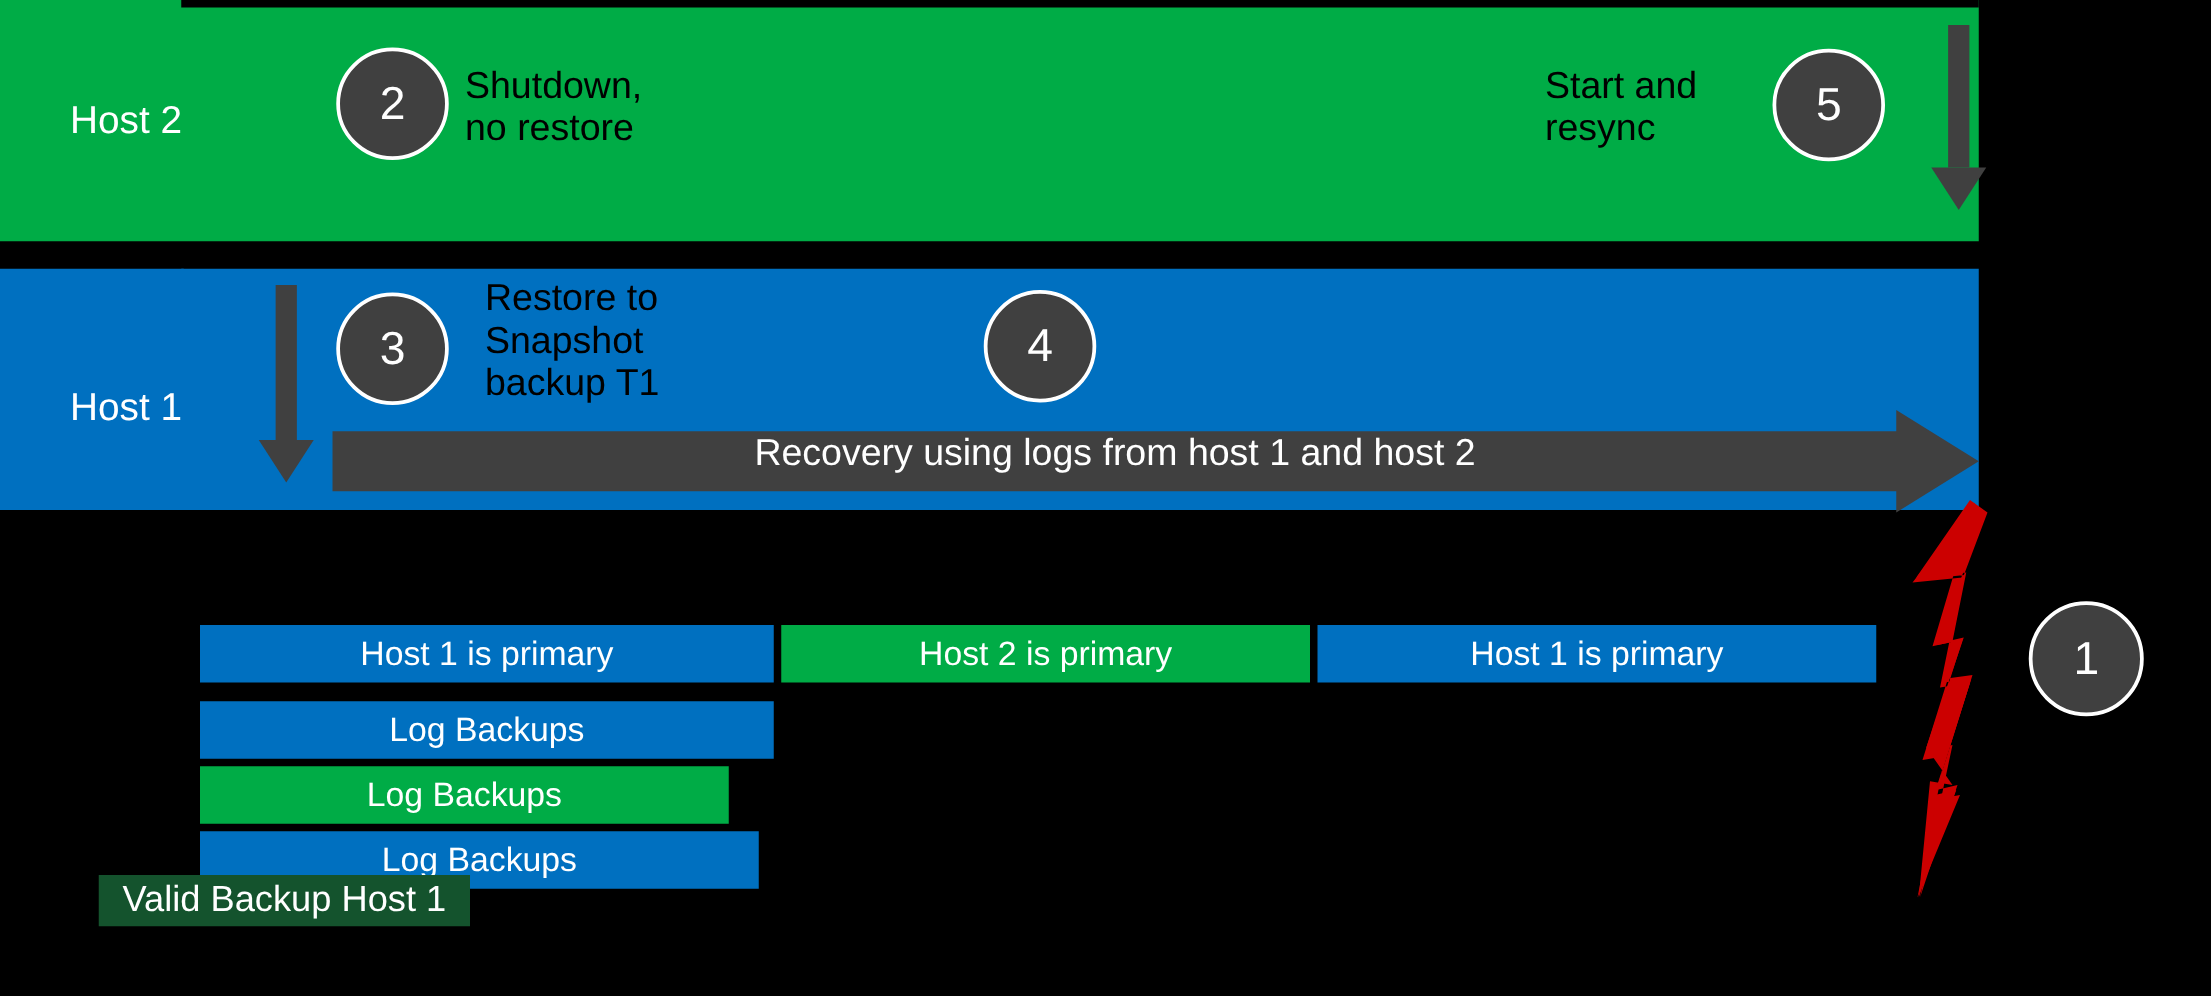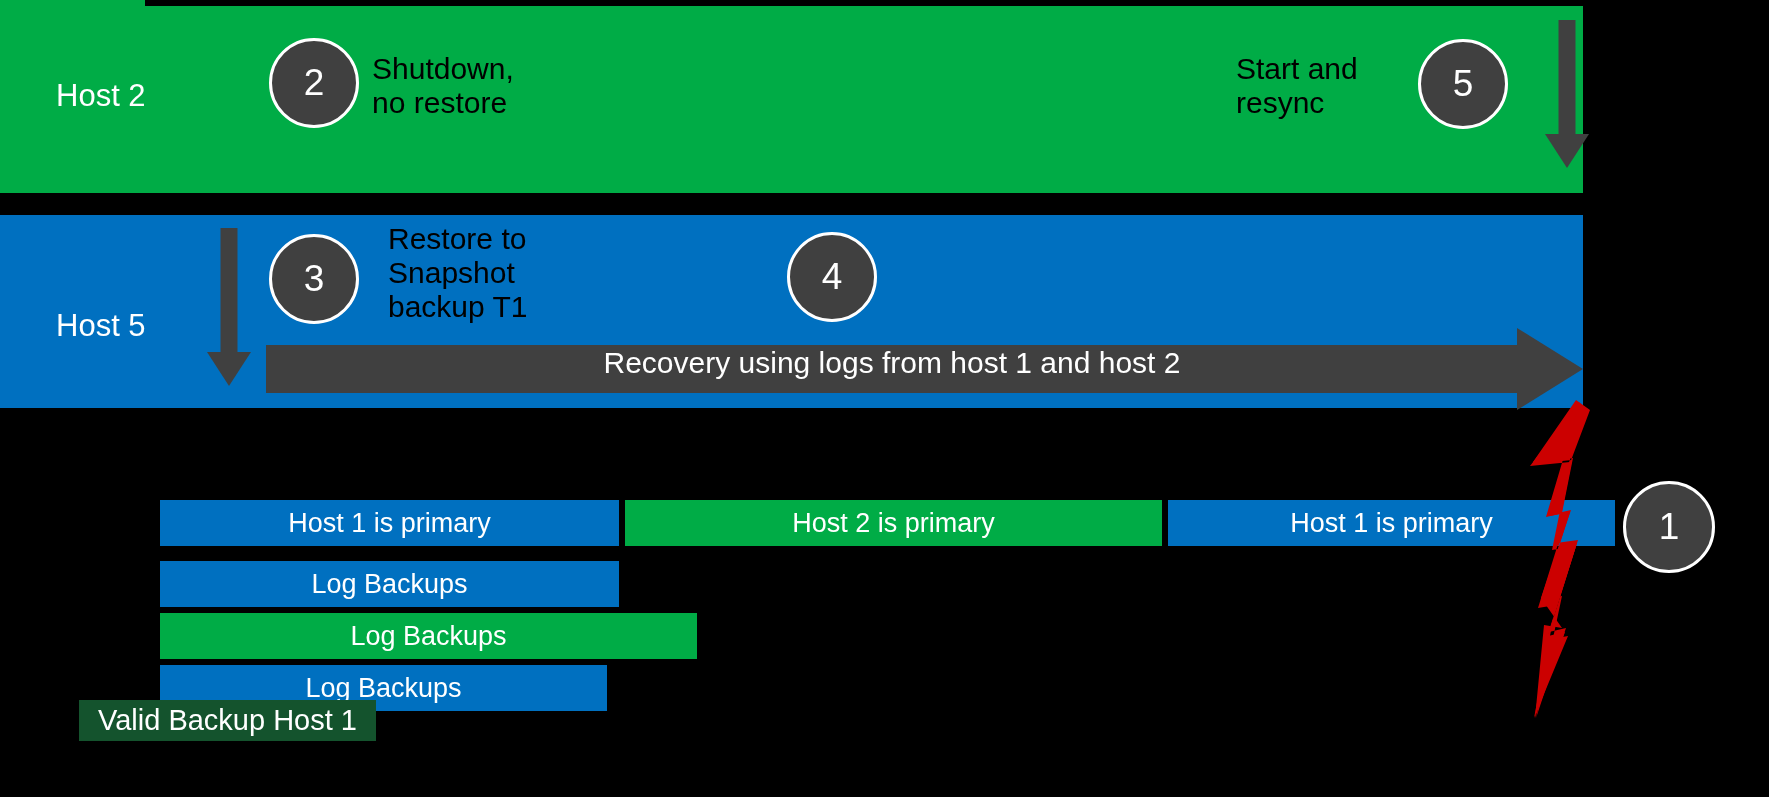--- a/index.html
+++ b/index.html
@@ -175,21 +175,21 @@
     align-items: center;
     justify-content: center;
     color: #FFFFFF;
     font-size: 27px;
     white-space: nowrap;
     box-sizing: border-box;
   }
   .seg-blue  { background: #0070C0; }
   .seg-green { background: #00AC46; }
   .w1 { width: 459px; }
-  .w2 { width: 537px; }
+  .w2 { width: 423px; }
   .w3 { width: 447px; }
 
   
   .dots {
     position: absolute;
     left: 243px;
     top: 669px;
     width: 7px;
     height: 30px;
   }
@@ -233,21 +233,21 @@
 
 <div id="stage">
 
   <div class="lane lane-host2">
     <div class="top-strip"></div>
     <div class="lane-label">Host 2</div>
   </div>
 
   <div class="lane lane-host1">
     <div class="lane-divider-blue"></div>
-    <div class="lane-label">Host 5</div>
+    <div class="lane-label">Host 1</div>
   </div>
 
   <div class="step-circle c2">2</div>
   <div class="caption cap-shutdown">Shutdown,
 no restore</div>
 
   <div class="caption cap-start">Start and
 resync</div>
   <div class="step-circle c5">5</div>
   <div class="v-arrow arrow-host2">

